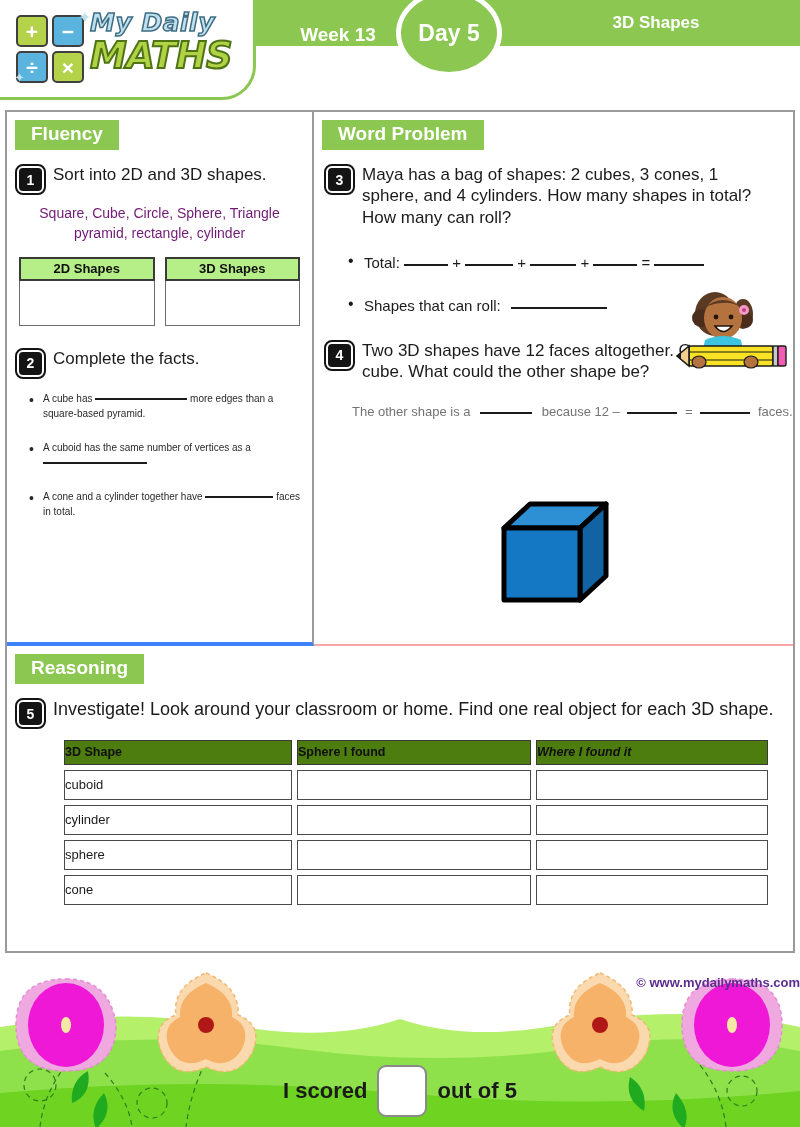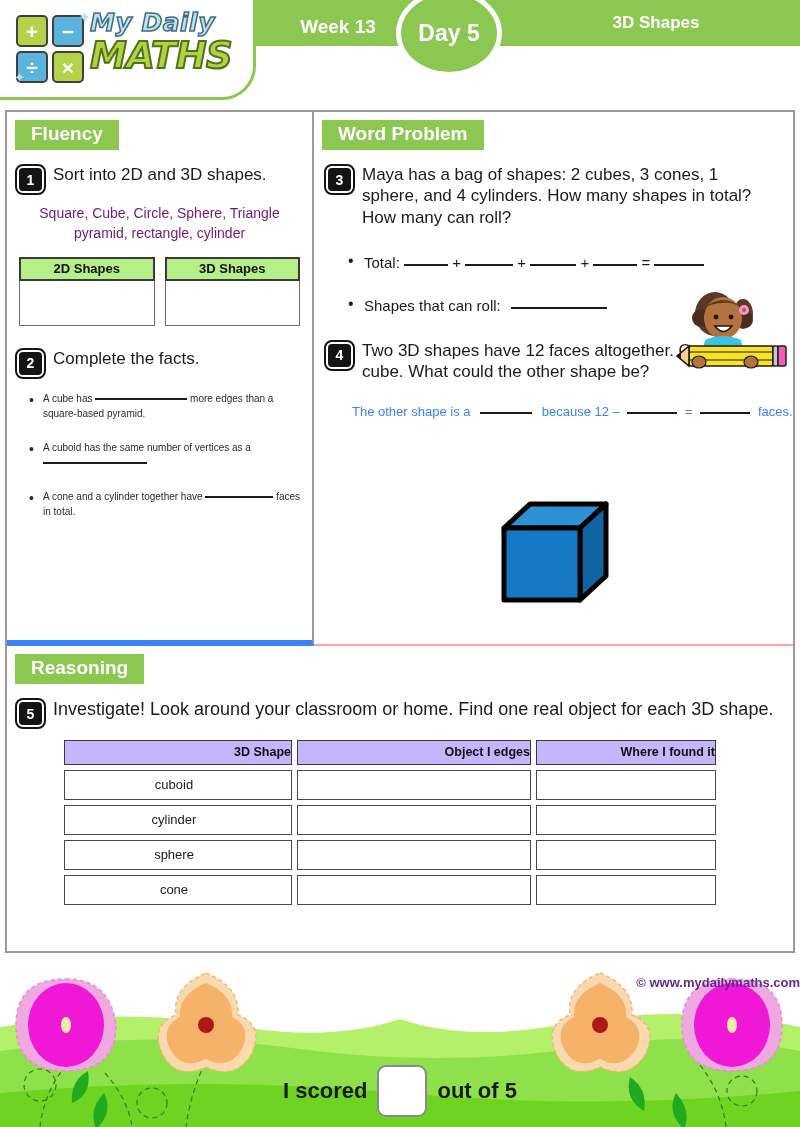--- a/index.html
+++ b/index.html
@@ -49,21 +49,21 @@
   .logo-maths {
     font-family: "DejaVu Sans", sans-serif;
     font-size: 37px; font-weight: 700; font-style: italic;
     color: #b0d244; letter-spacing: -0.5px;
     -webkit-text-stroke: 2px #4e7416;
     line-height: 1; margin-top: 2px;
   }
   .spark { position: absolute; color: #bfe0ef; font-size: 16px; }
 
   .hdr-week {
-    position: absolute; left: 256px; top: 4px; width: 164px; height: 46px;
+    position: absolute; left: 256px; top: 12px; width: 164px; height: 46px;
     display: flex; align-items: center; justify-content: center;
     color: #ffffff; font-size: 19px; font-weight: 700;
   }
   .day-bubble {
     position: absolute; left: 396px; top: -11px;
     width: 106px; height: 88px; border-radius: 50%;
     background: #8CC751; border: 5px solid #ffffff;
     display: flex; align-items: center; justify-content: center;
     color: #ffffff; font-size: 23px; font-weight: 700; z-index: 4;
   }
@@ -75,21 +75,21 @@
 
   
   .sheet {
     position: absolute; left: 5px; top: 110px;
     width: 790px; height: 843px;
     border: 2px solid #9a9a9a; background: #ffffff;
   }
   .row-top { position: absolute; left: 0; top: 0; width: 786px; height: 534px; }
   .panel-fluency {
     position: absolute; left: 0; top: 0; width: 307px; height: 534px;
-    border-right: 2px solid #9a9a9a; border-bottom: 6px solid #3b82f6;
+    border-right: 2px solid #9a9a9a; border-bottom: 4px solid #3b82f6;
   }
   .panel-word {
     position: absolute; left: 307px; top: 0; width: 479px; height: 534px;
     border-bottom: 2px solid #fca5a5;
   }
   .panel-reason { position: absolute; left: 0; top: 534px; width: 786px; height: 305px; border-radius: 18px; }
 
   .sec-tag {
     display: inline-block; background: #8CC751; color: #ffffff;
     font-size: 19px; font-weight: 700; padding: 3px 16px 5px 16px;
@@ -135,41 +135,41 @@
 
   .wp-list { list-style: none; margin: 26px 0 0 34px; }
   .wp-list li {
     position: relative; font-size: 15px; color: #1b1b1b;
     padding-left: 16px; margin-bottom: 26px;
   }
   .wp-list li::before {
     content: "\2022"; position: absolute; left: 0; top: -2px; font-size: 16px;
   }
 
-  .q4line { font-size: 13px; color: #3b82f6; margin: 22px 0 0 38px; }
+  .q4line { font-size: 13px; color: #737373; margin: 22px 0 0 38px; }
 
   
   .girl { position: absolute; right: 6px; top: 172px; width: 116px; height: 88px; }
 
   
   .cube-wrap { position: absolute; left: 180px; top: 380px; width: 120px; height: 120px; }
 
   
   .rtable { margin: 8px 0 0 52px; border-collapse: separate; border-spacing: 5px 5px; }
   .rtable th {
-    background: #c4b5fd; border: 1.5px solid #3a3a3a;
+    background: #4d7c0f; border: 1.5px solid #3a3a3a;
     font-size: 12.5px; font-weight: 700; color: #101010;
-    padding: 4px 0 5px 0; text-align: right;
+    padding: 4px 0 5px 0; text-align: left;
   }
   .rtable td {
     border: 1.5px solid #4a4a4a; background: #ffffff;
-    font-size: 13px; color: #1b1b1b; text-align: center;
+    font-size: 13px; color: #1b1b1b; text-align: left;
     padding: 6px 8px 7px 0;
   }
-  .col-a { width: 228px; } .col-b { width: 234px; } .col-c { width: 180px; }
+  .col-a { width: 228px; } .col-b { width: 234px; } .col-c { width: 232px; font-style: italic; }
 
   
   .footer { position: absolute; left: 0; top: 953px; width: 800px; height: 174px; overflow: hidden; }
   .copyright {
     position: absolute; left: 0; top: 22px; width: 800px;
     text-align: right; font-size: 13px; font-weight: 700; color: #5B2D91;
   }
   .score-bar {
     position: absolute; left: 0; top: 112px; width: 800px;
     display: flex; align-items: center; justify-content: center; gap: 10px;
@@ -340,21 +340,21 @@
 
     <div class="q" style="margin:14px 18px 0 10px;">
       <div class="qnum">5</div>
       <div class="qtext" style="font-size:18px;">Investigate! Look around your classroom or home. Find one real object for each 3D shape.</div>
     </div>
 
     <table class="rtable">
       <thead>
         <tr>
           <th class="col-a">3D Shape</th>
-          <th class="col-b">Object I edges</th>
+          <th class="col-b">Sphere I found</th>
           <th class="col-c">Where I found it</th>
         </tr>
       </thead>
       <tbody>
         <tr>
           <td>cuboid</td>
           <td></td>
           <td></td>
         </tr>
         <tr>

